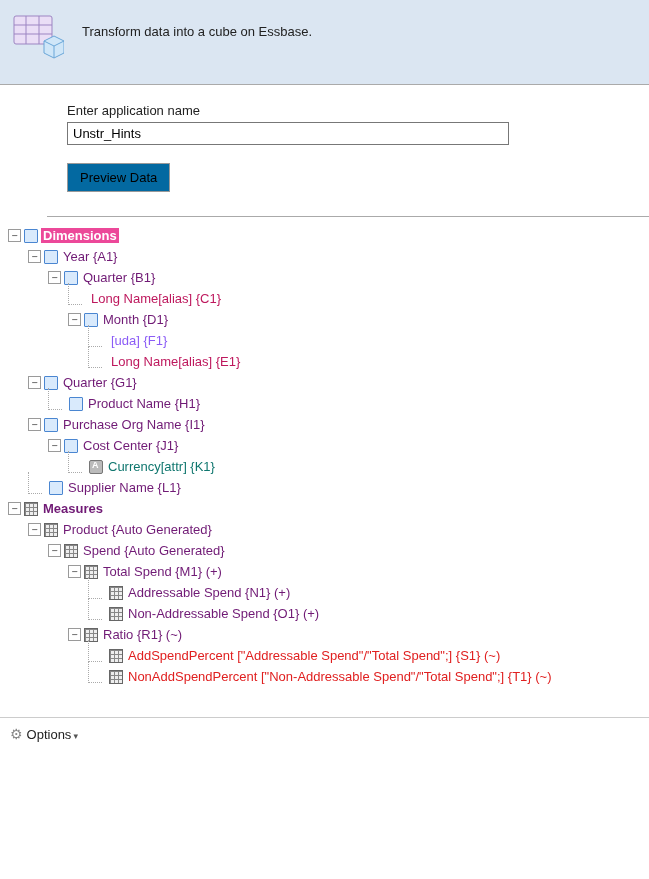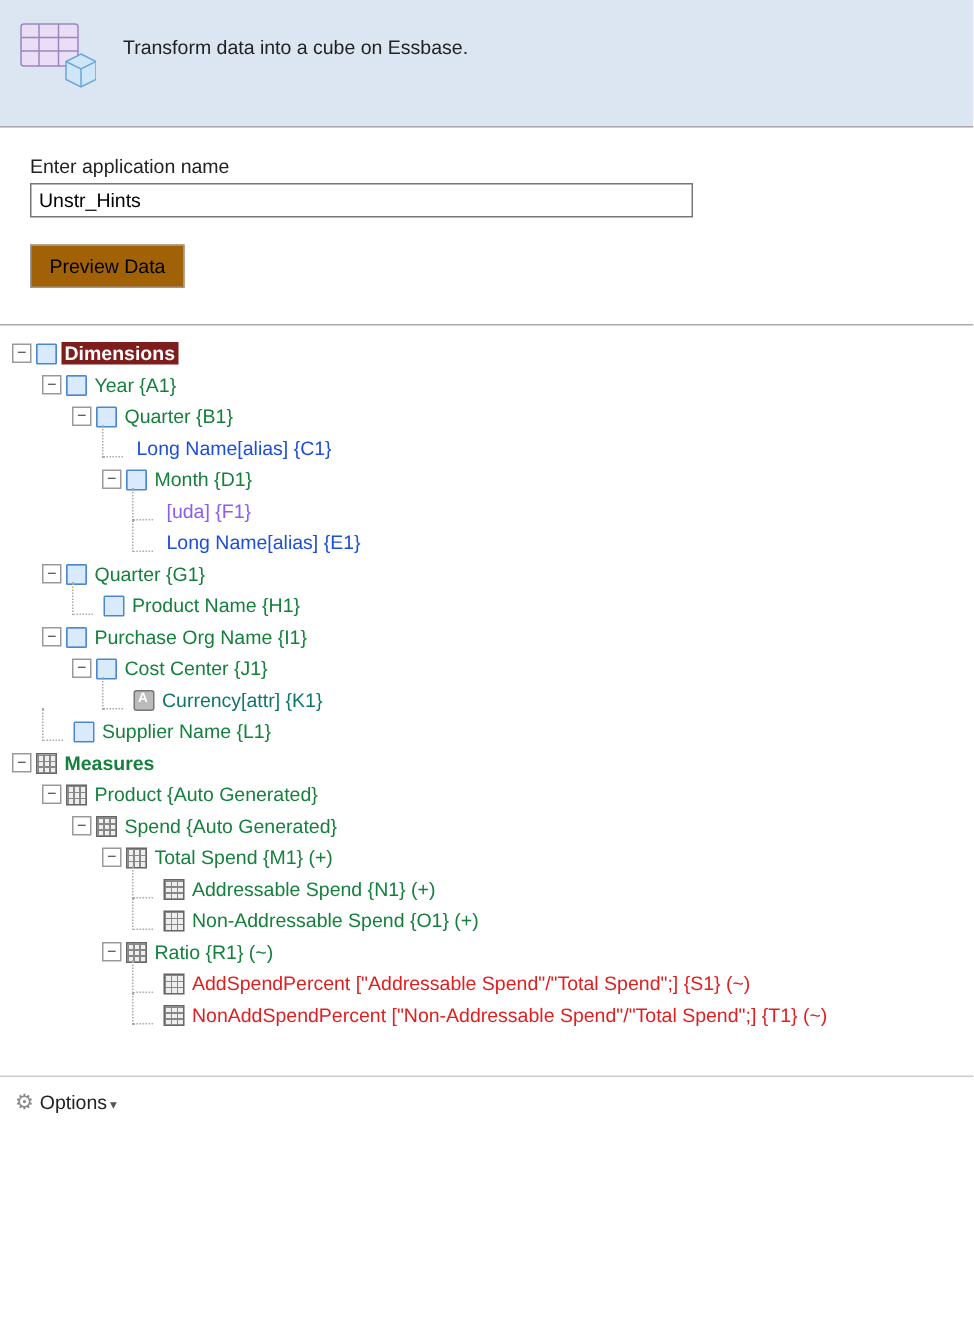--- a/index.html
+++ b/index.html
@@ -17,36 +17,37 @@
     display: flex;
     align-items: flex-start;
     gap: 18px;
     border-bottom: 1px solid #aaa;
   }
   .header svg { flex-shrink: 0; }
   .header-text { font-size: 13px; padding-top: 10px; }
   .form-area {
     padding: 18px 20px 24px 20px;
     border-bottom: 1px solid #aaa;
+    margin-left: 47px;
   }
   .field-label { margin: 0 0 4px 0; }
   .field-input {
     width: 430px;
     font-size: 13px;
     padding: 3px 5px;
     border: 1px solid #777;
     font-family: inherit;
     display: block;
     margin-bottom: 18px;
   }
   .preview-btn {
     font-family: inherit;
     font-size: 13px;
     padding: 6px 12px;
-    background: #a16207;
+    background: #0369a1;
     border: 1px solid #999;
   }
   .tree-panel {
     padding: 8px 0 4px 8px;
     overflow: hidden;
     height: 488px;
   }
   .tree ul { list-style: none; margin: 0; padding: 0; }
   .tree > ul { padding-left: 0; }
   .tree ul ul { padding-left: 20px; }
@@ -78,27 +79,27 @@
     margin-right: 4px;
     flex-shrink: 0;
   }
   .ic {
     width: 14px; height: 14px;
     display: inline-block;
     flex-shrink: 0;
   }
   .label { padding: 0 2px; }
   .label.selected {
-    background: #7f1d1d;
+    background: #ec4899;
     color: #fff;
     font-weight: bold;
   }
   .label.bold { font-weight: bold; }
-  .c-default { color: #15803d; }
-  .c-alias   { color: #1d4ed8; }
+  .c-default { color: #701a75; }
+  .c-alias   { color: #be185d; }
   .c-uda     { color: #8b5cf6; }
   .c-attr    { color: #0f766e; }
   .c-formula { color: #e02020; }
 
   .footer {
     border-top: 1px solid #ccc;
     padding: 8px 10px;
     display: flex;
     align-items: center;
     gap: 4px;

